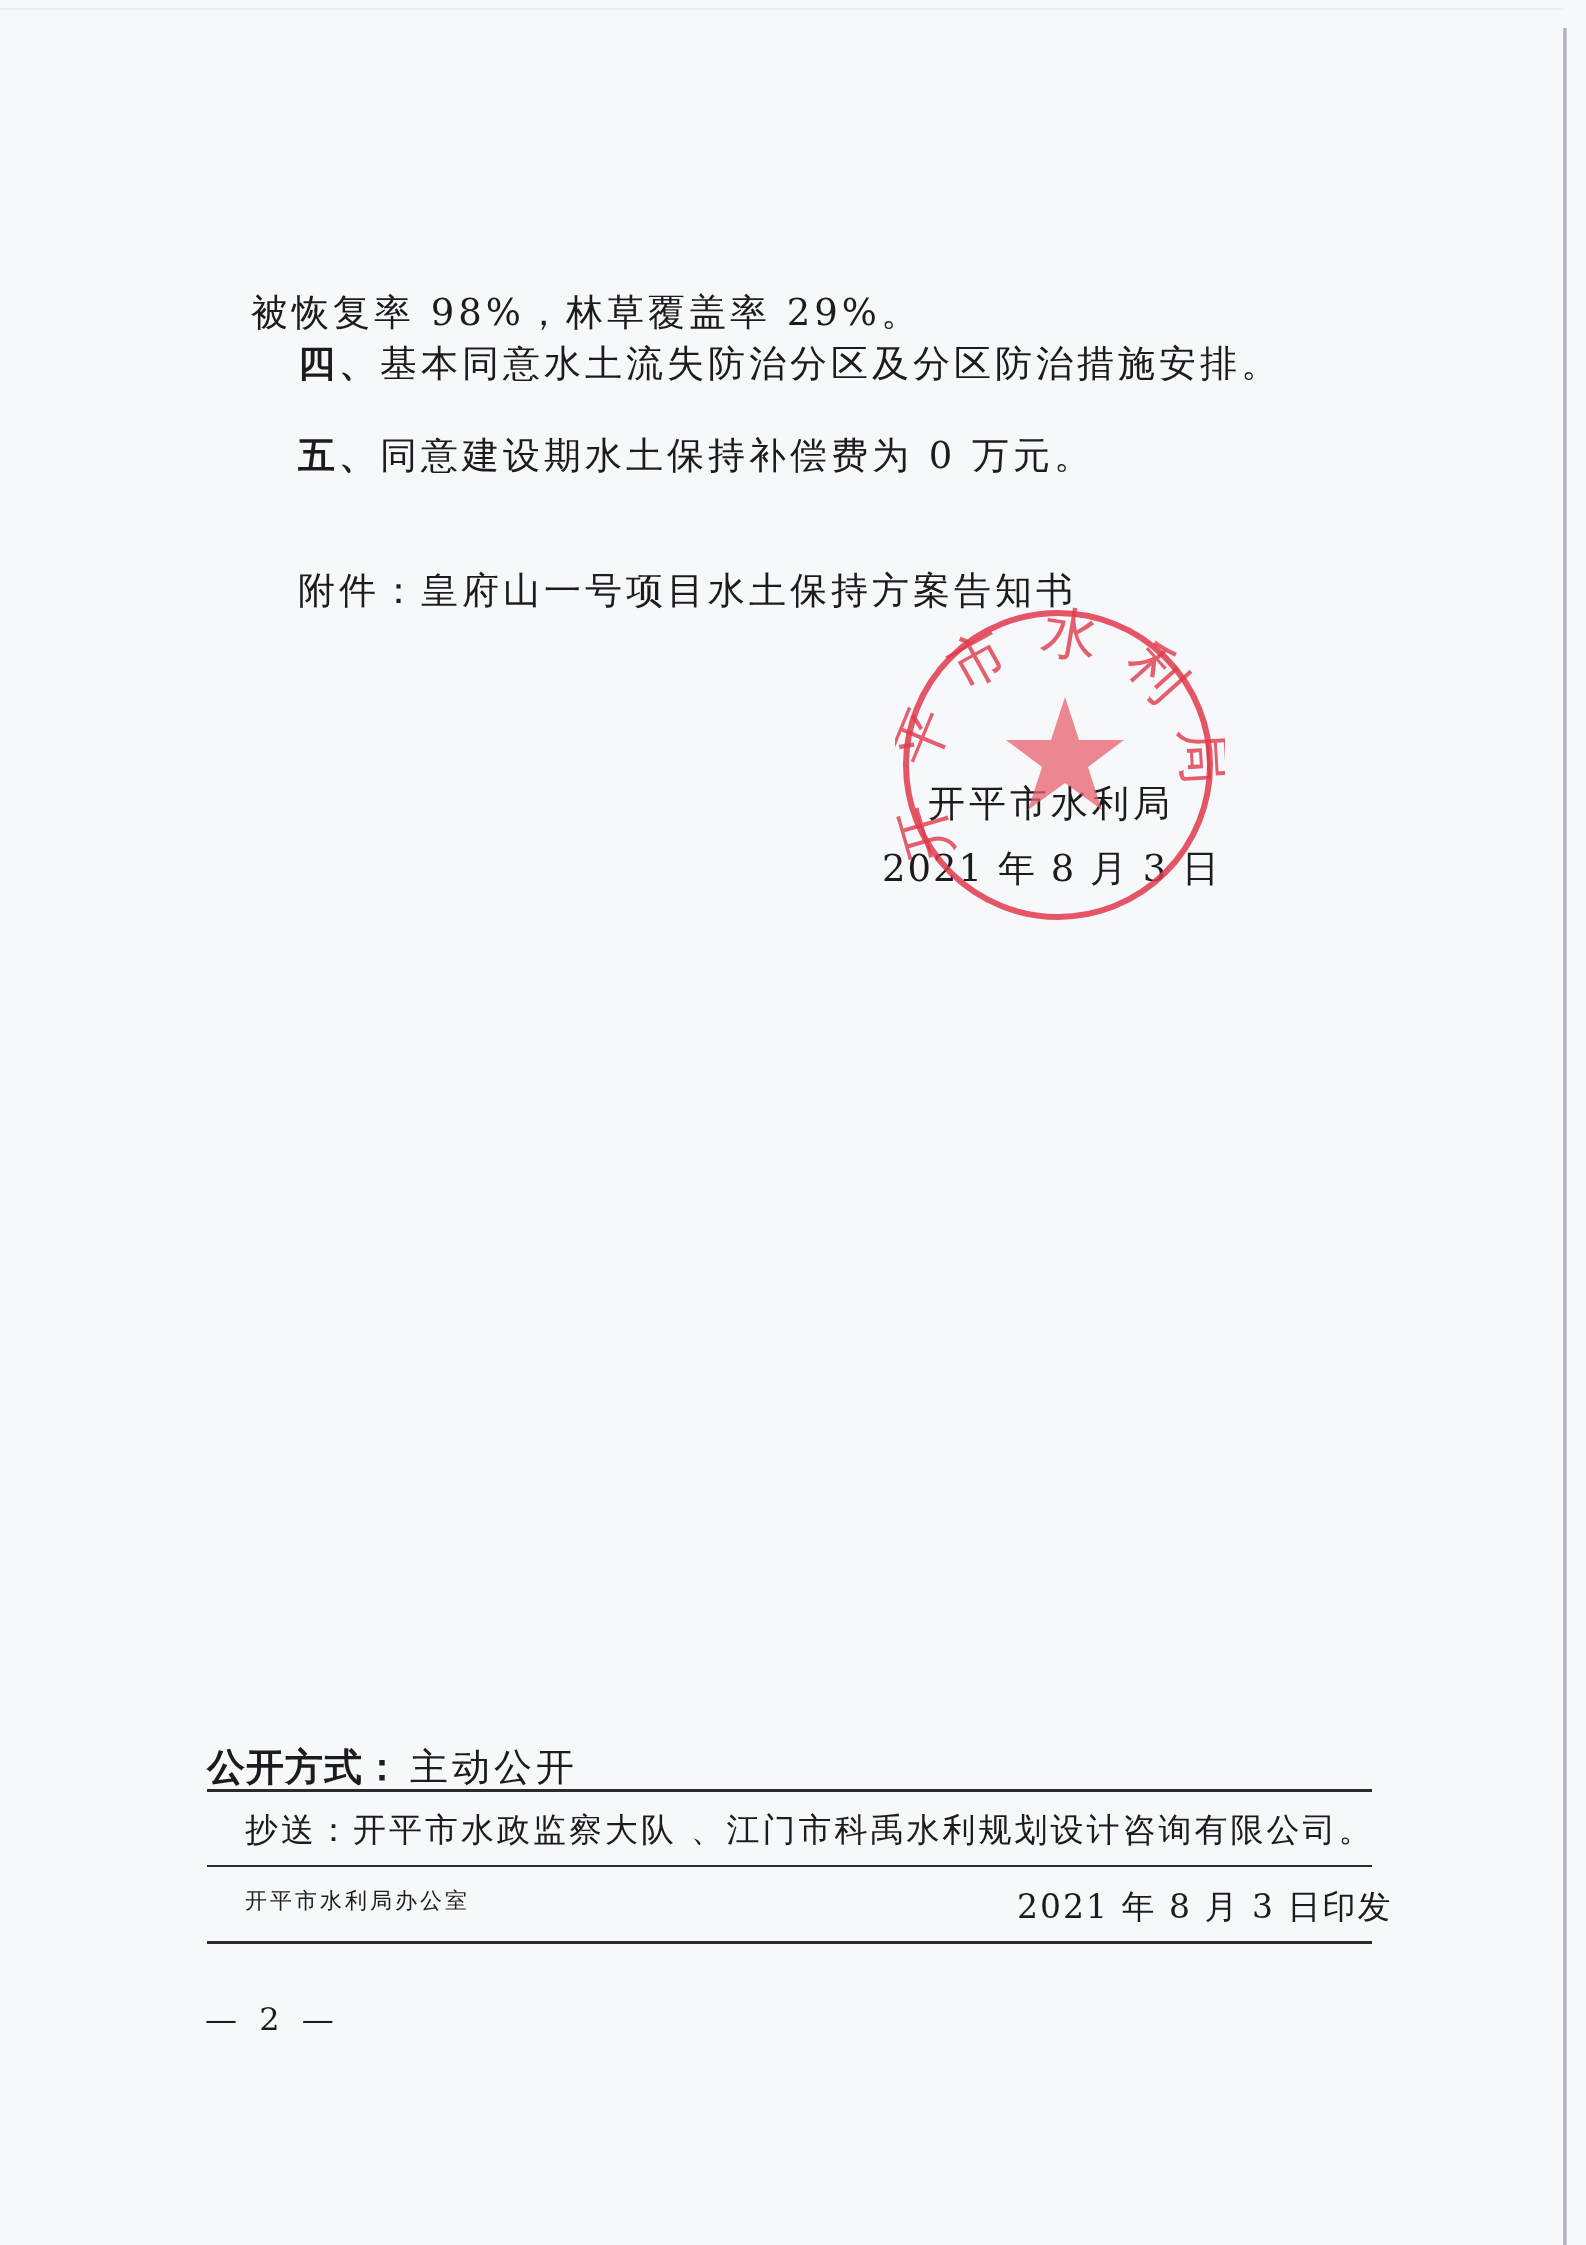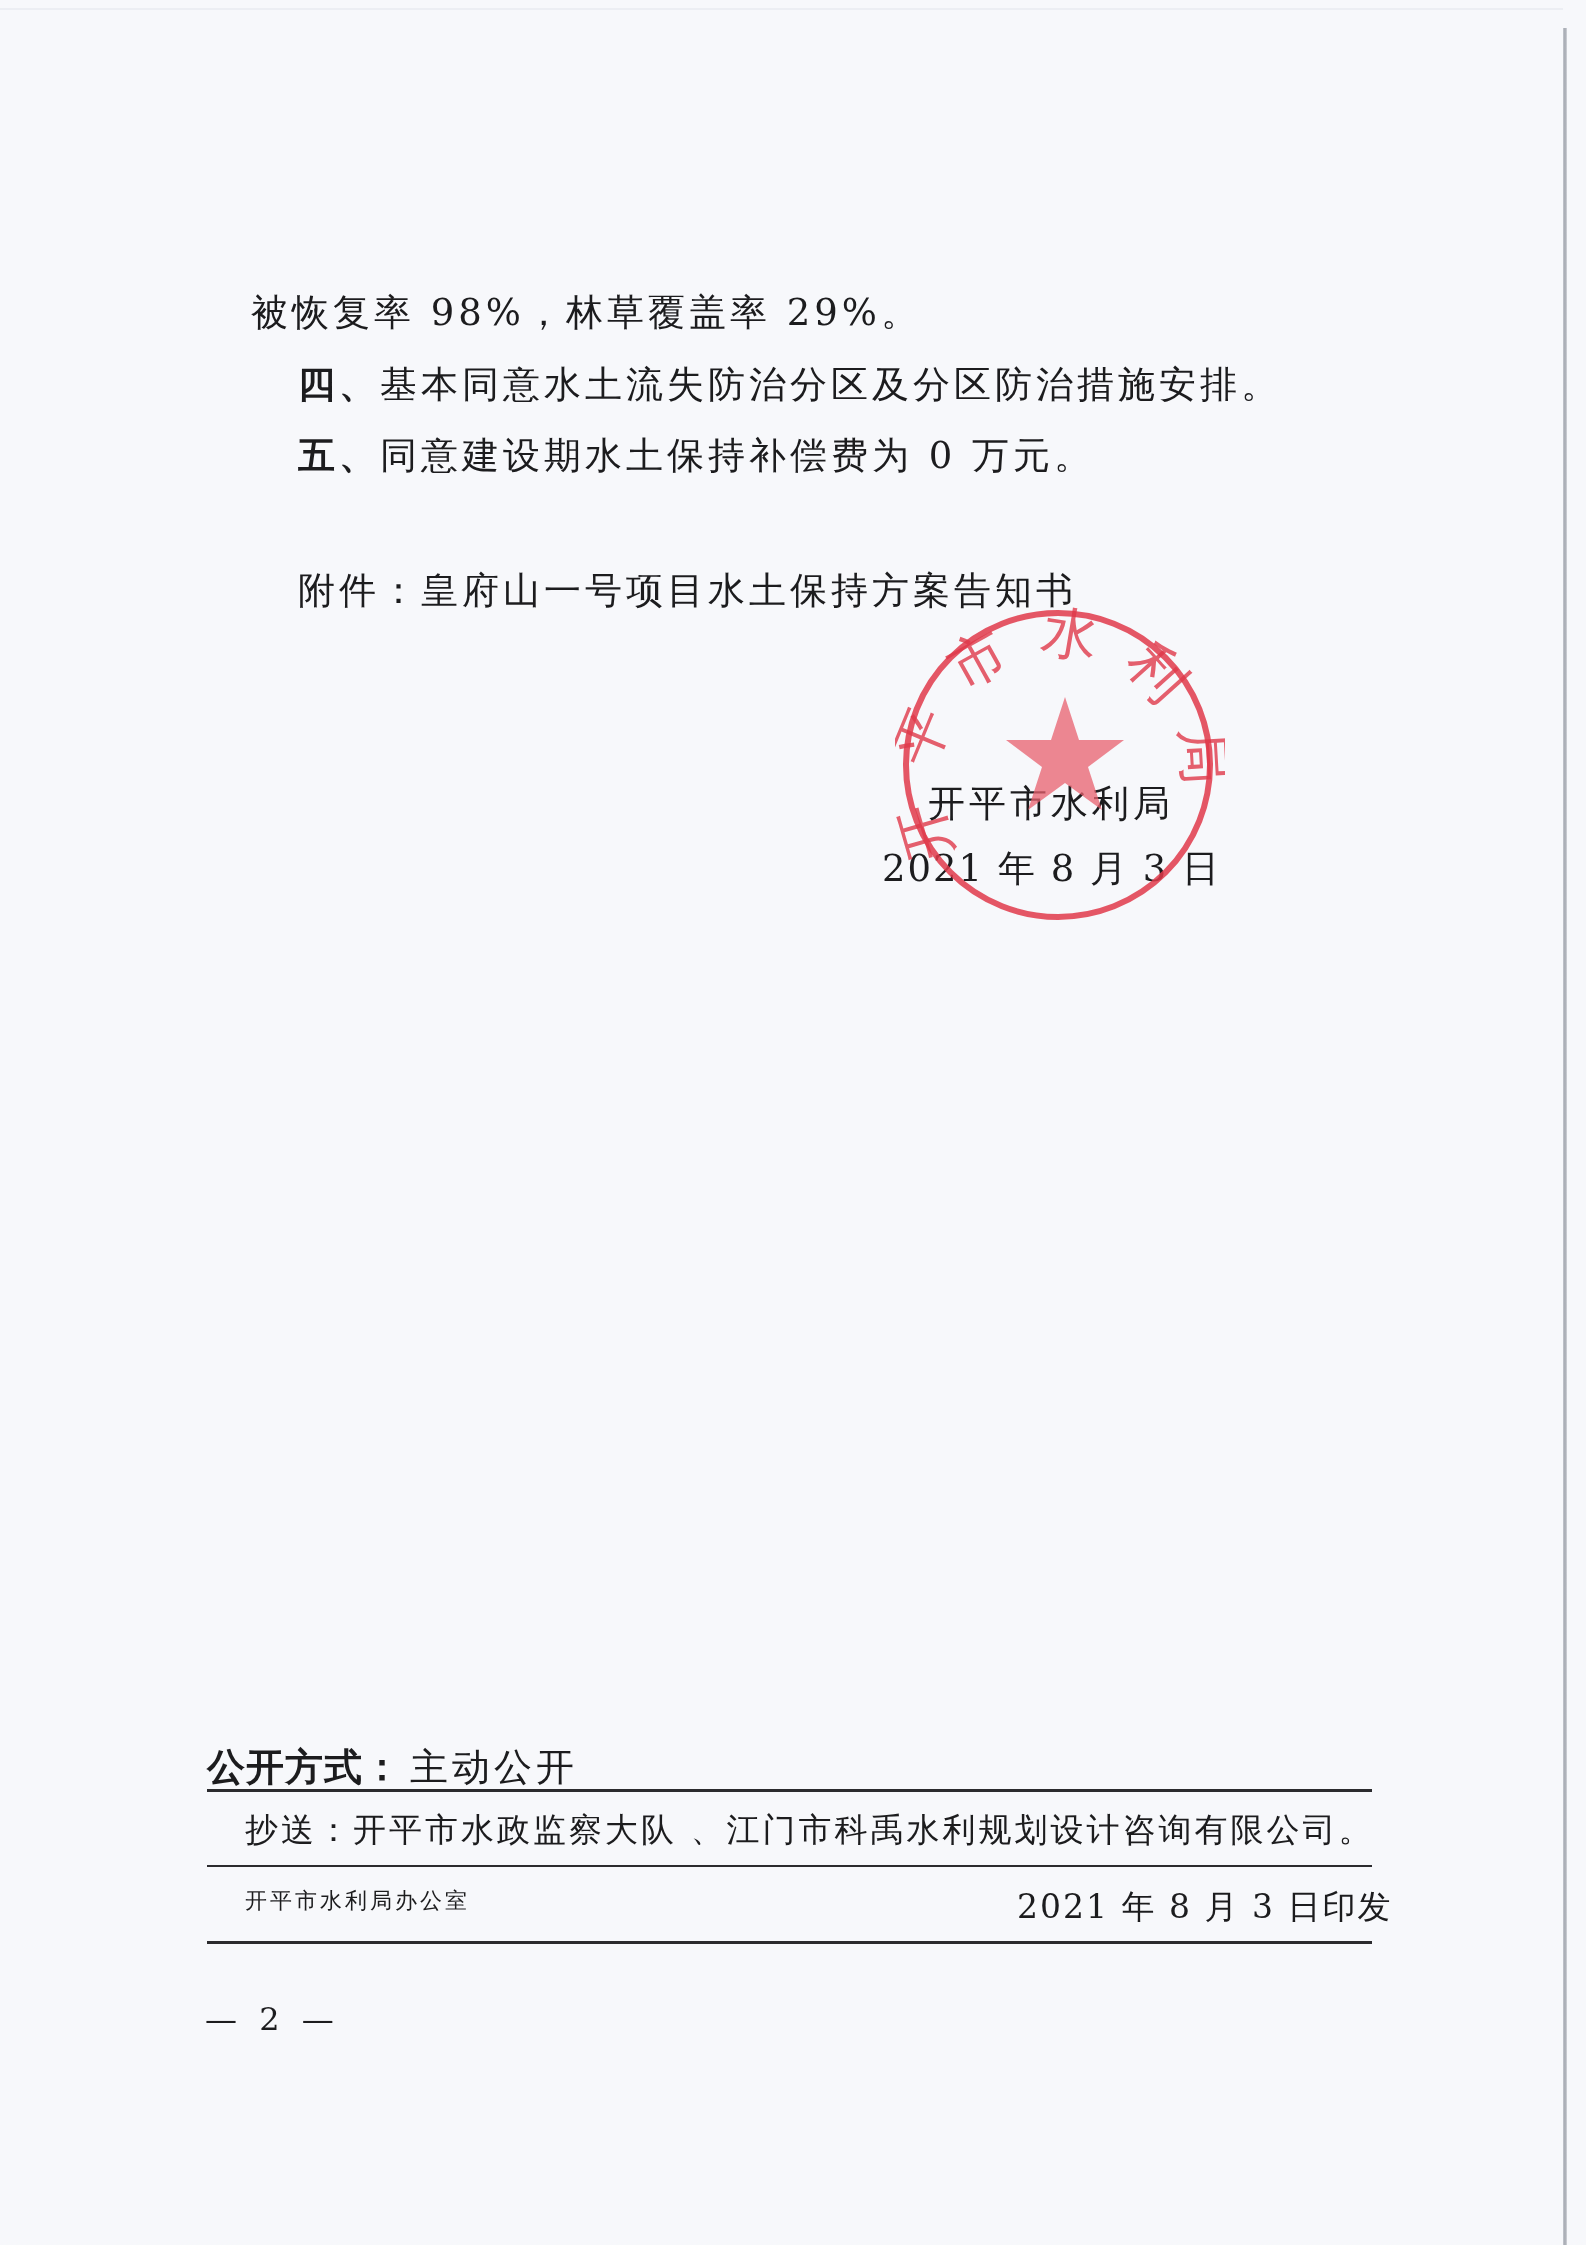--- a/index.html
+++ b/index.html
@@ -28,21 +28,21 @@
   .page-num { position: absolute; left: 205px; top: 2000px; font-size: 32px; letter-spacing: 6px; }
 </style>
 </head>
 <body>
 
 <div class="top-edge"></div>
 <div class="scan-edge"></div>
 
 <div class="line" style="left:228px; top:294px;margin-left:23px;">被恢复率 98%，林草覆盖率 29%。</div>
 
-<div class="line" style="left:298px; top:366px;">
+<div class="line" style="left:298px; top:345px;">
   <span class="bold">四、</span><span>基本同意水土流失防治分区及分区防治措施安排。</span>
 </div>
 
 <div class="line" style="left:298px; top:437px;">
   <span class="bold">五、</span><span>同意建设期水土保持补偿费为 0 万元。</span>
 </div>
 
 <div class="line" style="left:298px; top:572px;">附件：皇府山一号项目水土保持方案告知书</div>
 
 <div class="line" style="left:928px; top:785px;">开平市水利局</div>

